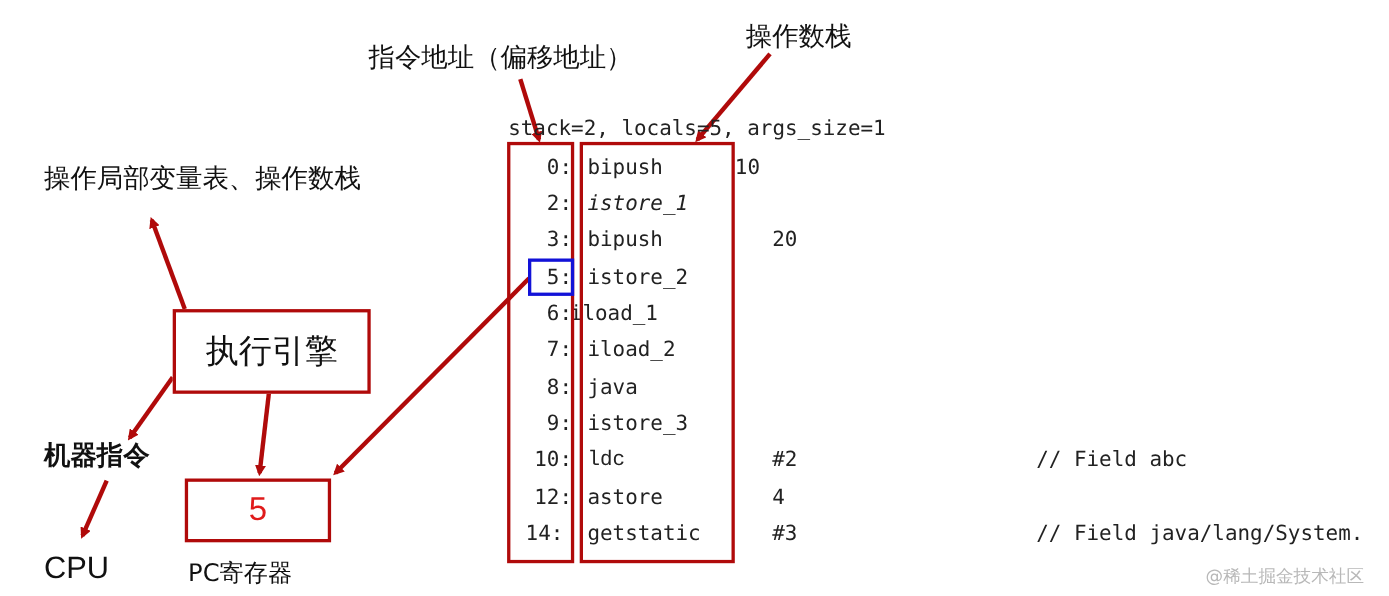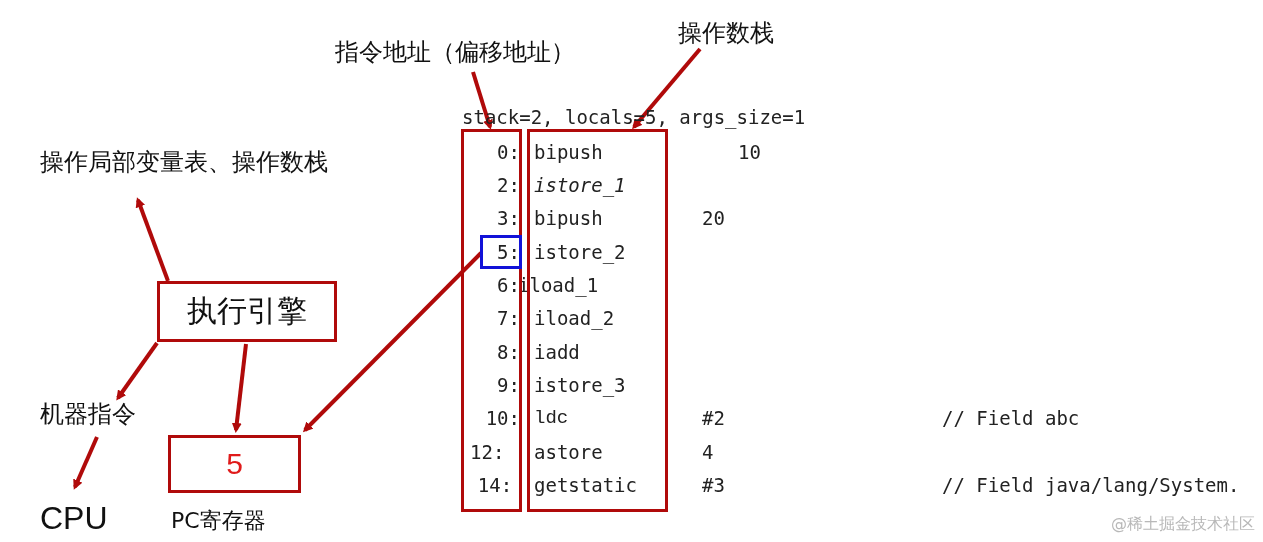--- a/index.html
+++ b/index.html
@@ -4,26 +4,26 @@
 <style>
   html, body { margin: 0; padding: 0; background: #ffffff; }
   body { width: 1263px; height: 542px; position: relative; overflow: hidden;
          font-family: "DejaVu Sans", "Liberation Sans", sans-serif; color: #111; }
   .label { position: absolute; white-space: nowrap; font-size: 24px; color: #111; }
   .mono { font-family: "DejaVu Sans Mono", "Liberation Mono", monospace; font-size: 19px; color: #222; position: absolute; white-space: pre; }
   .redbox { position: absolute; border: 3px solid #b00a0a; box-sizing: border-box; background: transparent; }
   .bluebox { position: absolute; border: 3px solid #1212d8; box-sizing: border-box; }
   svg.arrows { position: absolute; left: 0; top: 0; }
   .row { position: absolute; left: 0; height: 33px; line-height: 33px; }
-  .engine { position: absolute; left: 157px; top: 281px; width: 180px; height: 61px;
+  .engine { position: absolute; left: 157px; top: 281px; width: 180px; height: 77px;
             border: 3px solid #b00a0a; box-sizing: border-box; display: flex; align-items: center; justify-content: center; font-size: 30px; background:#fff; }
   .pc { position: absolute; left: 168px; top: 435px; width: 133px; height: 58px;
         border: 3px solid #b00a0a; box-sizing: border-box; display: flex; align-items: center; justify-content: center;
         font-family: "Liberation Sans", sans-serif; font-size: 30px; color: #e01b1b; background:#fff; }
-  .watermark { position: absolute; left: 1096px; top: 514px; font-size: 16px; color: #b8b8b8; white-space: nowrap; margin-left: 15px; }
+  .watermark { position: absolute; left: 1096px; top: 514px; font-size: 16px; color: #b8b8b8; white-space: nowrap; }
 </style>
 </head>
 <body>
 
 <svg class="arrows" width="1263" height="542">
   <defs>
     <marker id="ah" markerWidth="10" markerHeight="10" refX="7" refY="5" orient="auto" markerUnits="userSpaceOnUse">
       <path d="M0,0 L10,5 L0,10 Z" fill="#b00a0a"></path>
     </marker>
   </defs>
@@ -39,39 +39,39 @@
   <line x1="246" y1="344" x2="236" y2="430" stroke="#b00a0a" stroke-width="4" marker-end="url(#ah)"></line>
 
   <line x1="97" y1="437" x2="75" y2="487" stroke="#b00a0a" stroke-width="4" marker-end="url(#ah)"></line>
 
   <line x1="481" y1="253" x2="305" y2="430" stroke="#b00a0a" stroke-width="4" marker-end="url(#ah)"></line>
 </svg>
 
 <div class="label" style="left:335px; top:36px;font-family:Liberation Mono, monospace;">指令地址（偏移地址）</div>
 <div class="label" style="left:678px; top:17px;">操作数栈</div>
 <div class="label" style="left:40px; top:146px;">操作局部变量表、操作数栈</div>
-<div class="label" style="left:40px; top:398px;">机器指令</div>
-<div class="label" style="left:40px; top:500px; font-family:'Liberation Sans', sans-serif; font-size:32px;">CPU</div>
+<div class="label" style="left:40px; top:398px;font-weight:bold;">机器指令</div>
+<div class="label" style="left:40px; top:500px; font-family:'Liberation Sans', sans-serif; font-size:28px;">CPU</div>
 <div class="label" style="left:171px; top:506px; font-size:22px;">PC寄存器</div>
 
 <div class="engine">
   <span>执行引擎</span>
 </div>
 
 <div class="pc">
   <span>5</span>
 </div>
 
 <div class="mono" style="left:462px; top:106px;">stack=2, locals=5, args_size=1</div>
 
 <div style="position:absolute; left:0; top:136px; width:1263px; height:370px;">
   <div class="row" style="top:0px;">
     <span class="mono" style="left:470px; width:50px; text-align:right;">0:</span>
     <span class="mono" style="left:534px;">bipush</span>
-    <span class="mono" style="left:738px;">10</span>
+    <span class="mono" style="left:668px;">10</span>
   </div>
   <div class="row" style="top:33px;">
     <span class="mono" style="left:470px; width:50px; text-align:right;">2:</span>
     <span class="mono" style="left:534px;font-style:italic;">istore_1</span>
   </div>
   <div class="row" style="top:66px;">
     <span class="mono" style="left:470px; width:50px; text-align:right;">3:</span>
     <span class="mono" style="left:534px;">bipush</span>
     <span class="mono" style="left:702px;text-align:center;">20</span>
   </div>
@@ -82,34 +82,34 @@
   <div class="row" style="top:133px;">
     <span class="mono" style="left:470px; width:50px; text-align:right;">6:</span>
     <span class="mono" style="left:518px;">iload_1</span>
   </div>
   <div class="row" style="top:166px;">
     <span class="mono" style="left:470px; width:50px; text-align:right;">7:</span>
     <span class="mono" style="left:534px;">iload_2</span>
   </div>
   <div class="row" style="top:200px;">
     <span class="mono" style="left:470px; width:50px; text-align:right;">8:</span>
-    <span class="mono" style="left:534px;">iadd</span>
+    <span class="mono" style="left:534px;">java</span>
   </div>
   <div class="row" style="top:233px;">
     <span class="mono" style="left:470px; width:50px; text-align:right;">9:</span>
     <span class="mono" style="left:534px;">istore_3</span>
   </div>
   <div class="row" style="top:266px;">
     <span class="mono" style="left:470px; width:50px; text-align:right;">10:</span>
     <span class="mono" style="left:534px;font-family:Liberation Mono, monospace;">ldc</span>
     <span class="mono" style="left:702px;">#2</span>
     <span class="mono" style="left:942px;">// Field abc</span>
   </div>
   <div class="row" style="top:300px;">
-    <span class="mono" style="left:470px; width:50px; text-align:left;">12:</span>
+    <span class="mono" style="left:470px; width:50px; text-align:right;">12:</span>
     <span class="mono" style="left:534px;">astore</span>
     <span class="mono" style="left:702px;">4</span>
   </div>
   <div class="row" style="top:333px;">
     <span class="mono" style="left:470px; width:50px; text-align:center;">14:</span>
     <span class="mono" style="left:534px;">getstatic</span>
     <span class="mono" style="left:702px;">#3</span>
     <span class="mono" style="left:942px;">// Field java/lang/System.</span>
   </div>
 </div>

